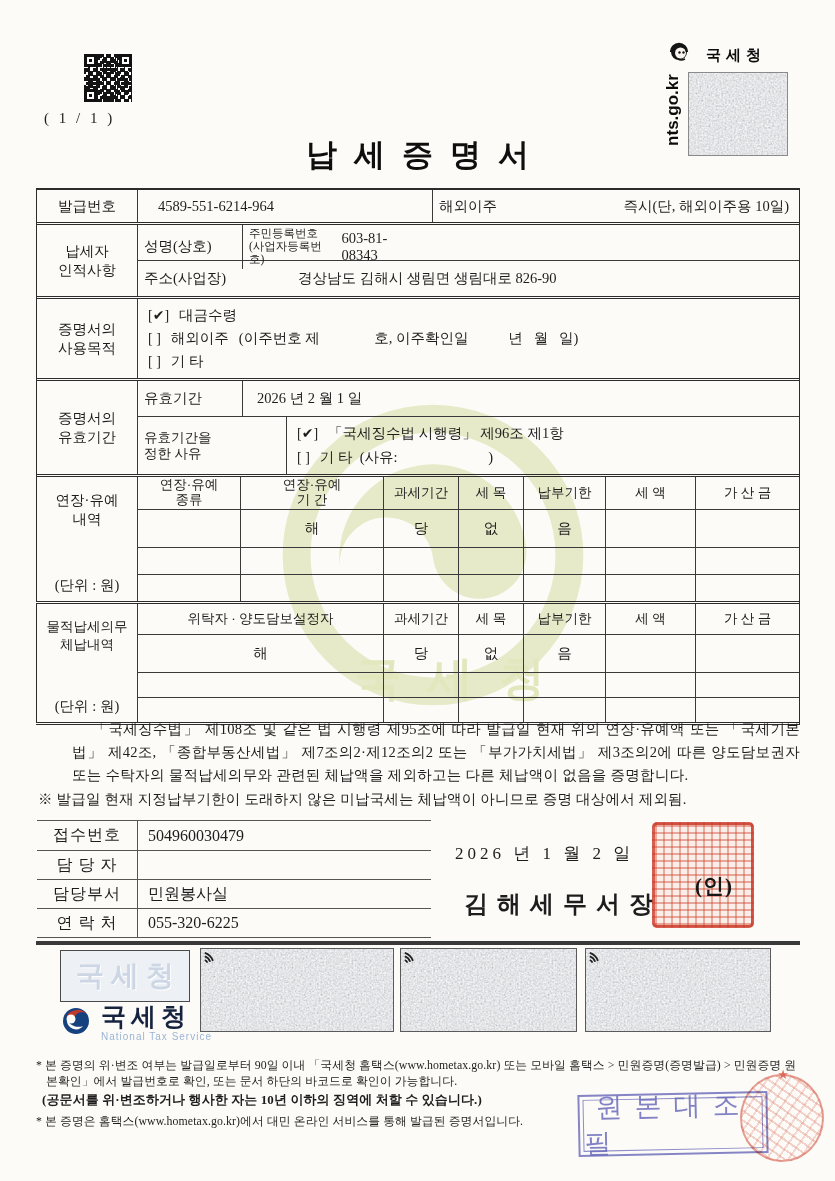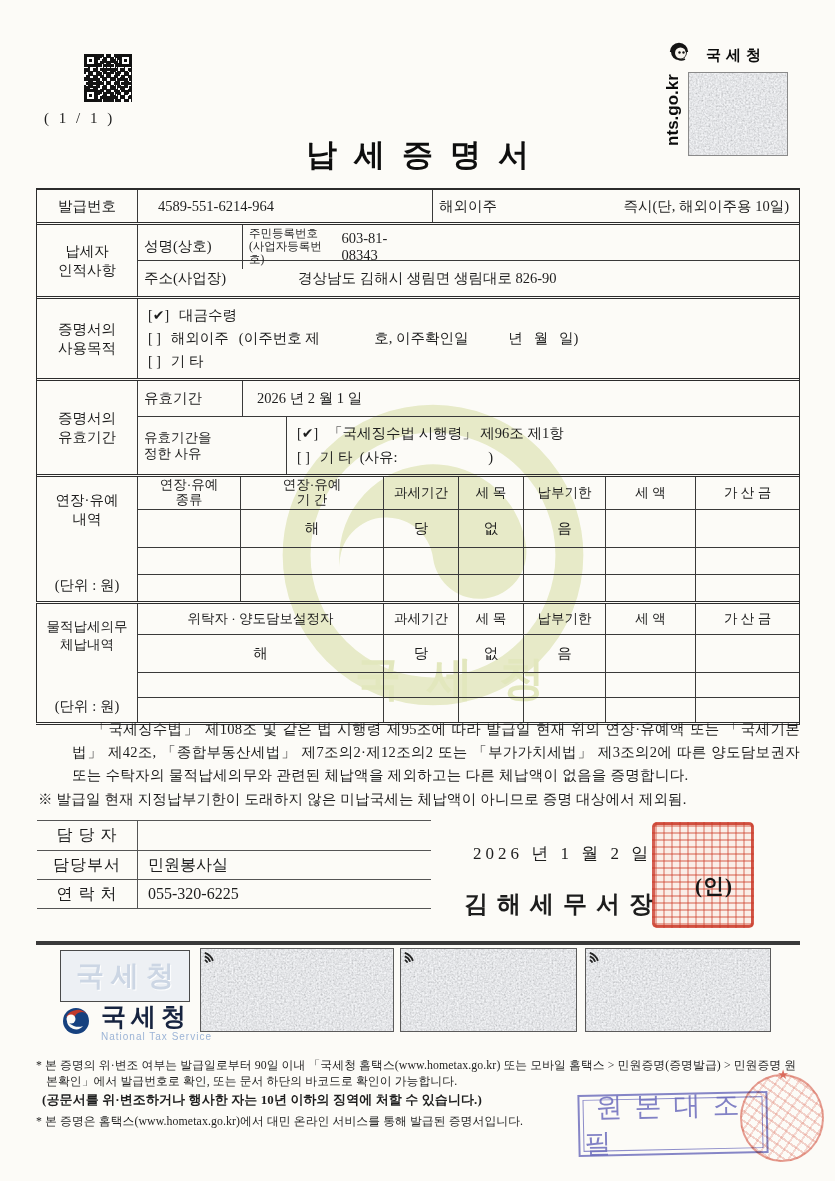--- a/index.html
+++ b/index.html
@@ -85,21 +85,21 @@
   .statement { left:38px; top:718px; width:762px; z-index:1; font-size:14.5px; line-height:1.58; text-align:justify; }
   .statement .body { text-indent:1.4em; letter-spacing:.3px;margin-left:34px; }
   .statement .note { margin-top:1px; letter-spacing:.2px; }
 
   
   .office-table { left:37px; top:820px; width:394px; border-top:1px solid #555; border-bottom:1px solid #555; z-index:1; }
   .office-row { display:grid; grid-template-columns:100px 1fr; height:29px; border-top:1px solid #555; }
   .office-row:first-child { border-top:none; }
   .office-row .lab { display:flex; align-items:center; justify-content:center; letter-spacing:1px; }
   .office-row .val { display:flex; align-items:center; padding-left:10px; border-left:1px solid #555; }
-  .issue-date { left:455px; top:842px; width:215px; text-align:center; font-size:17px; letter-spacing:4px; z-index:1; }
+  .issue-date { left:455px; top:842px; width:215px; text-align:left; font-size:17px; letter-spacing:4px; z-index:1; }
   .signer { left:448px; top:888px; width:230px; text-align:center; font-size:24px; font-weight:bold; letter-spacing:9px; z-index:1; }
   .seal {
     left:652px; top:822px; width:102px; height:106px; z-index:2;
     border:3.5px solid rgba(201,55,38,.78); border-radius:5px;
     background:
       repeating-linear-gradient(0deg, rgba(206,62,42,.42) 0 2px, rgba(0,0,0,0) 2px 7px),
       repeating-linear-gradient(90deg, rgba(206,62,42,.38) 0 2px, rgba(0,0,0,0) 2px 8px),
       rgba(235,130,110,.10);
     filter:blur(.3px);
   }
@@ -362,20 +362,24 @@
     </div>
   </div>
 
   <div class="abs statement">
     <div class="body">「국세징수법」  제108조 및 같은 법 시행령 제95조에 따라 발급일 현재 위의 연장·유예액 또는 「국세기본법」 제42조, 「종합부동산세법」 제7조의2·제12조의2 또는 「부가가치세법」 제3조의2에 따른 양도담보권자 또는 수탁자의 물적납세의무와 관련된 체납액을 제외하고는 다른 체납액이 없음을 증명합니다.</div>
     <div class="note">※ 발급일 현재 지정납부기한이 도래하지 않은 미납국세는 체납액이 아니므로 증명 대상에서 제외됨.</div>
   </div>
 
   <div class="abs office-table">
     <div class="office-row">
+      <div class="lab">접수번호</div>
+      <div class="val">504960030479</div>
+    </div>
+    <div class="office-row">
       <div class="lab">담 당 자</div>
       <div class="val"></div>
     </div>
     <div class="office-row">
       <div class="lab">담당부서</div>
       <div class="val">민원봉사실</div>
     </div>
     <div class="office-row">
       <div class="lab">연 락 처</div>
       <div class="val">055-320-6225</div>

